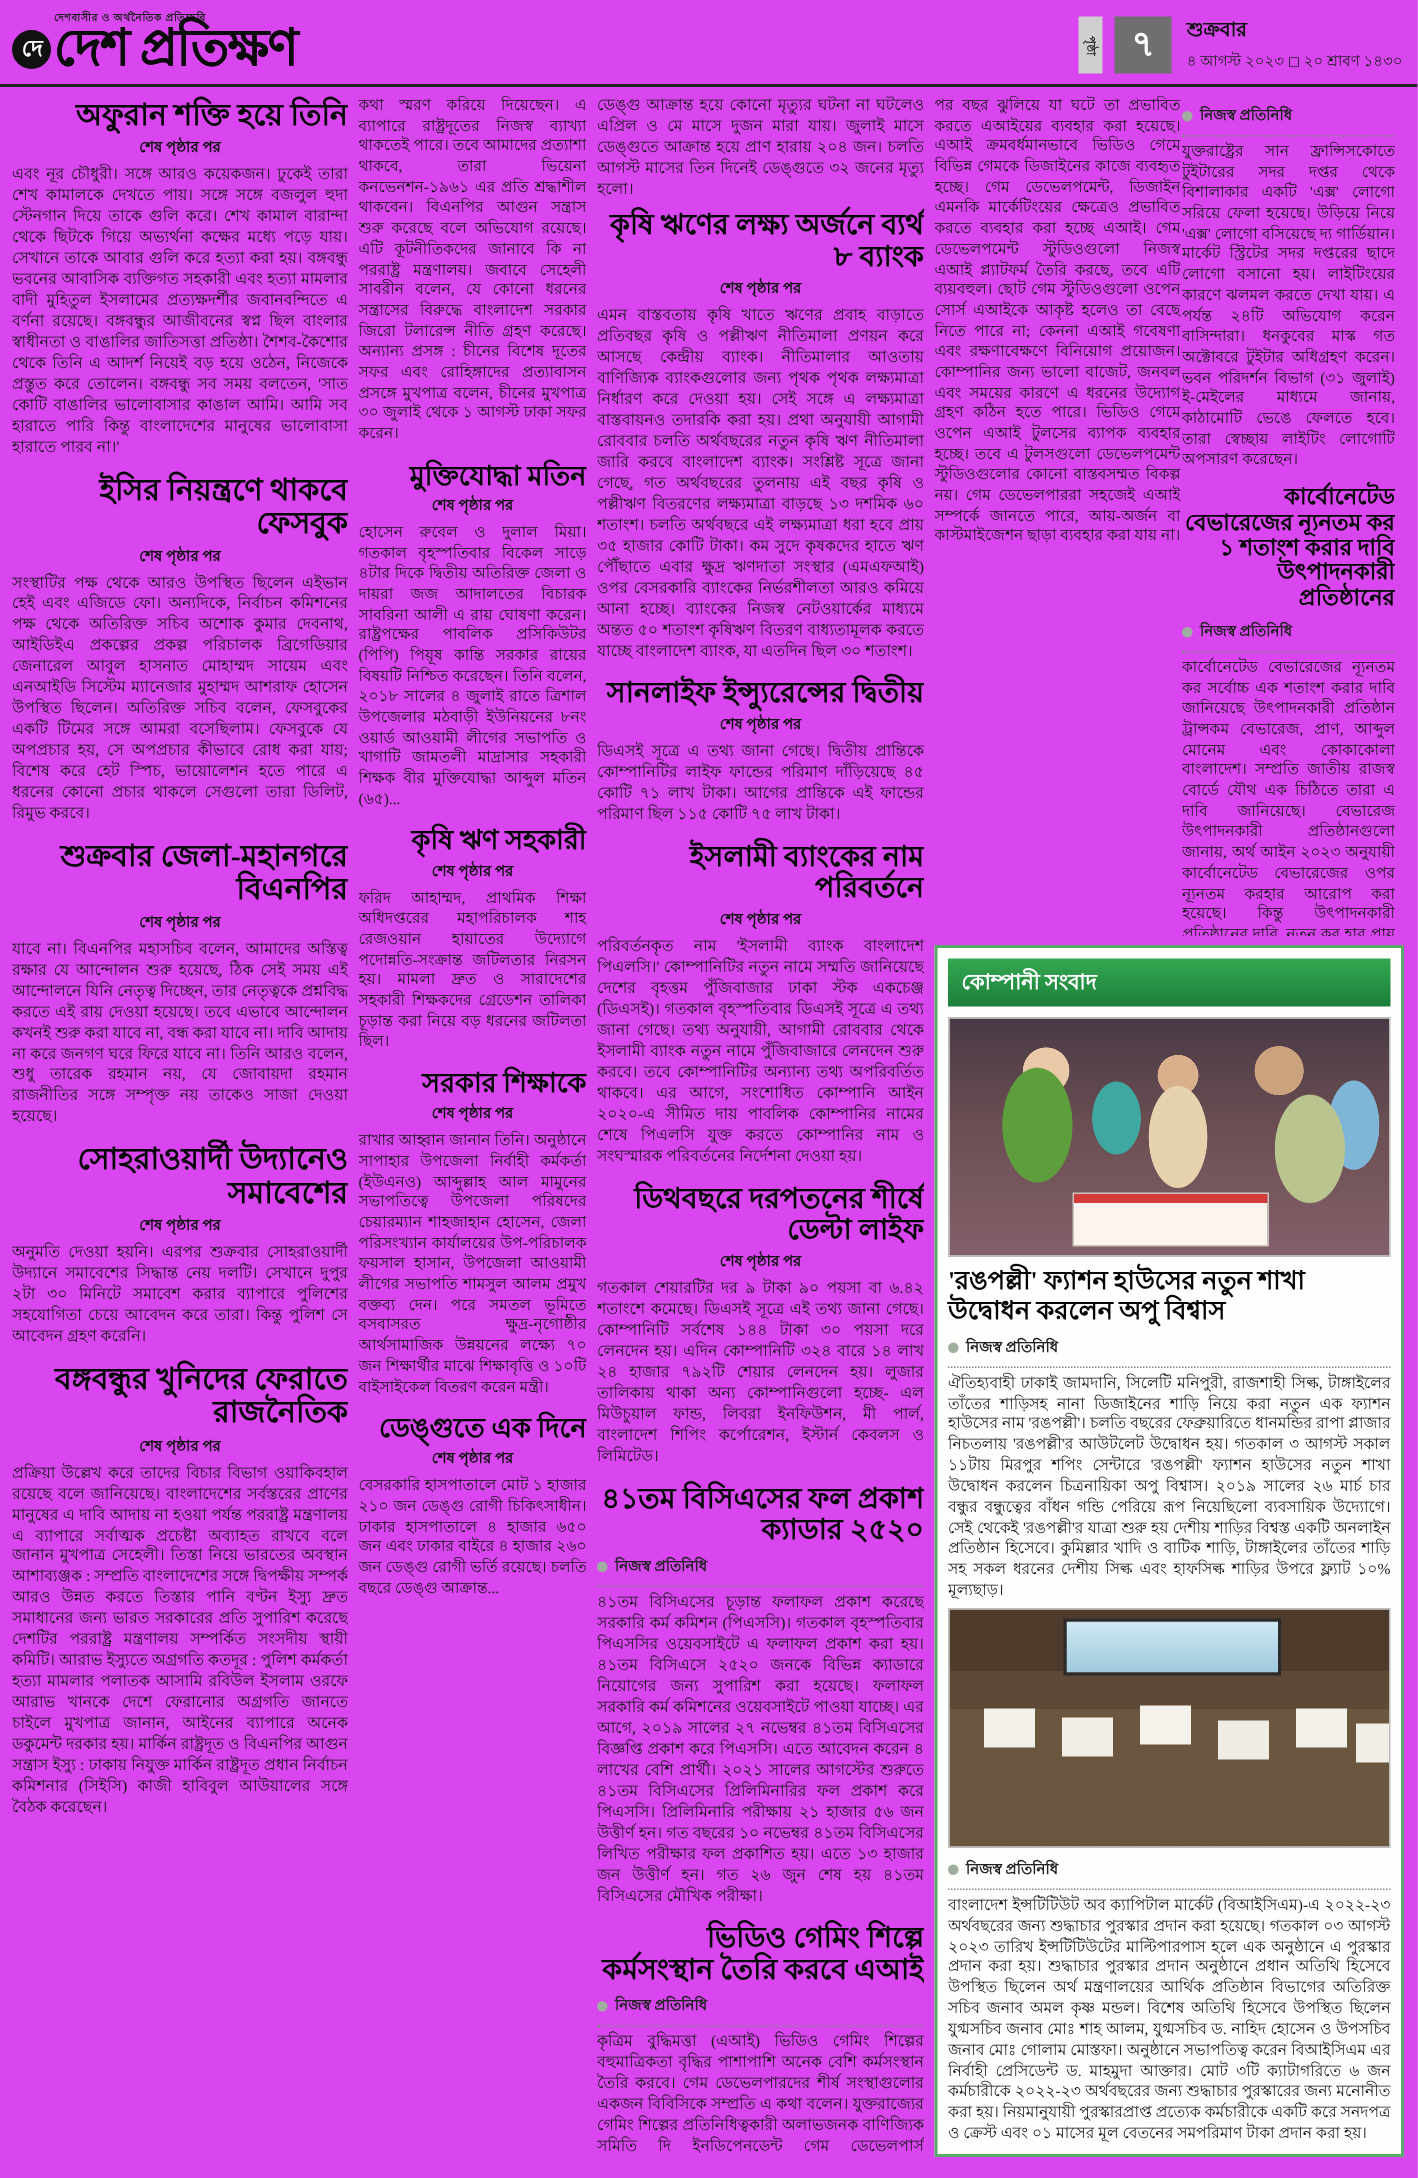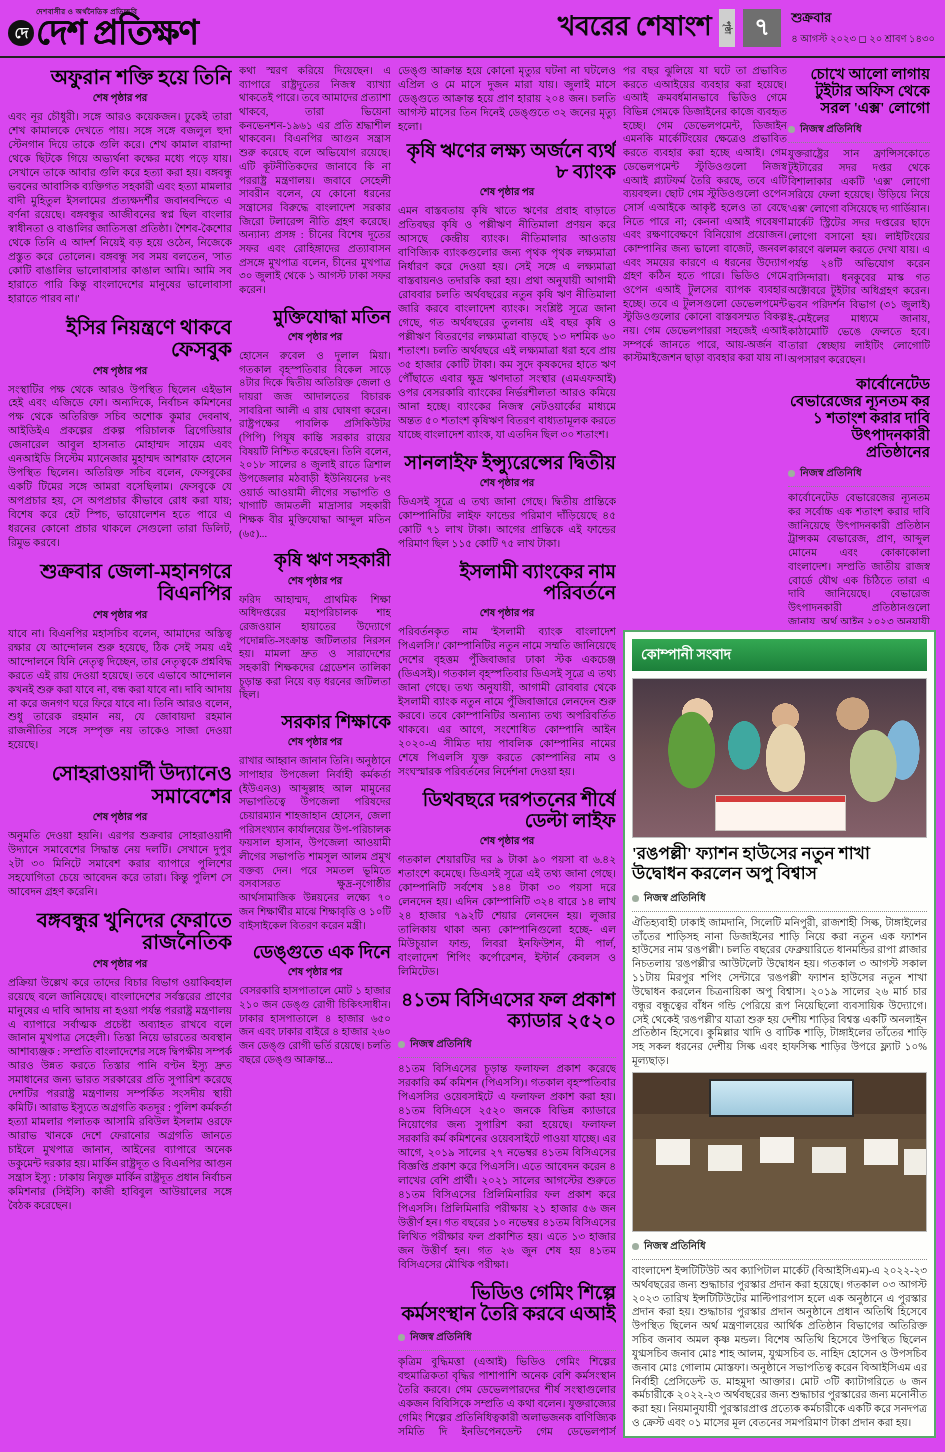--- a/index.html
+++ b/index.html
@@ -90,21 +90,20 @@
 <body>
 
 <div class="page">
 
   <div class="header">
     <div class="masthead">
       <span class="tagline">দেশবাসীর ও অর্থনৈতিক প্রতিচ্ছবি</span>
       <span class="title"><span class="em">দে</span><span>দেশ প্রতিক্ষণ</span></span>
     </div>
     <div class="head-right">
-      <span class="section-title">খবরের শেষাংশ</span>
       <span class="pg-word-box">
           <span class="pg-word">পৃষ্ঠা</span>
         </span>
       <span class="pg-num-box">৭</span>
       <span class="daydate">
         <span class="day">শুক্রবার</span>
         <span class="date">৪ আগস্ট ২০২৩ ◻ ২০ শ্রাবণ ১৪৩০</span>
       </span>
     </div>
   </div>
@@ -205,21 +204,20 @@
       </div>
     </div>
 
     <div class="cR">
       <div class="cR-top">
         <div class="col c4">
           <p class="btxt">পর বছর ঝুলিয়ে যা ঘটে তা প্রভাবিত করতে এআইয়ের ব্যবহার করা হয়েছে। এআই ক্রমবর্ধমানভাবে ভিডিও গেমে বিভিন্ন গেমকে ডিজাইনের কাজে ব্যবহৃত হচ্ছে। গেম ডেভেলপমেন্ট, ডিজাইন এমনকি মার্কেটিংয়ের ক্ষেত্রেও প্রভাবিত করতে ব্যবহার করা হচ্ছে এআই। গেম ডেভেলপমেন্ট স্টুডিওগুলো নিজস্ব এআই প্ল্যাটফর্ম তৈরি করছে, তবে এটি ব্যয়বহুল। ছোট গেম স্টুডিওগুলো ওপেন সোর্স এআইকে আকৃষ্ট হলেও তা বেছে নিতে পারে না; কেননা এআই গবেষণা এবং রক্ষণাবেক্ষণে বিনিয়োগ প্রয়োজন। কোম্পানির জন্য ভালো বাজেট, জনবল এবং সময়ের কারণে এ ধরনের উদ্যোগ গ্রহণ কঠিন হতে পারে। ভিডিও গেমে ওপেন এআই টুলসের ব্যাপক ব্যবহার হচ্ছে। তবে এ টুলসগুলো ডেভেলপমেন্ট স্টুডিওগুলোর কোনো বাস্তবসম্মত বিকল্প নয়। গেম ডেভেলপাররা সহজেই এআই সম্পর্কে জানতে পারে, আয়-অর্জন বা কাস্টমাইজেশন ছাড়া ব্যবহার করা যায় না।</p>
         </div>
         <div class="col c5">
           <div class="story">
-            <h2 class="hl">চোখে আলো লাগায় টুইটার অফিস থেকে সরল 'এক্স' লোগো</h2>
             <div class="byline">
                 <span class="dot"></span>
                 <span>নিজস্ব প্রতিনিধি</span>
               </div>
             <div class="dotrule"></div>
             <p class="btxt">যুক্তরাষ্ট্রের সান ফ্রান্সিসকোতে টুইটারের সদর দপ্তর থেকে বিশালাকার একটি 'এক্স' লোগো সরিয়ে ফেলা হয়েছে। উড়িয়ে নিয়ে 'এক্স' লোগো বসিয়েছে দ্য গার্ডিয়ান। মার্কেট স্ট্রিটের সদর দপ্তরের ছাদে লোগো বসানো হয়। লাইটিংয়ের কারণে ঝলমল করতে দেখা যায়। এ পর্যন্ত ২৪টি অভিযোগ করেন বাসিন্দারা। ধনকুবের মাস্ক গত অক্টোবরে টুইটার অধিগ্রহণ করেন। ভবন পরিদর্শন বিভাগ (৩১ জুলাই) ই-মেইলের মাধ্যমে জানায়, কাঠামোটি ভেঙে ফেলতে হবে। তারা স্বেচ্ছায় লাইটিং লোগোটি অপসারণ করেছেন।</p>
           </div>
           <div class="story">
             <h2 class="hl">কার্বোনেটেড বেভারেজের ন্যূনতম কর ১ শতাংশ করার দাবি উৎপাদনকারী প্রতিষ্ঠানের</h2>
             <div class="byline">

